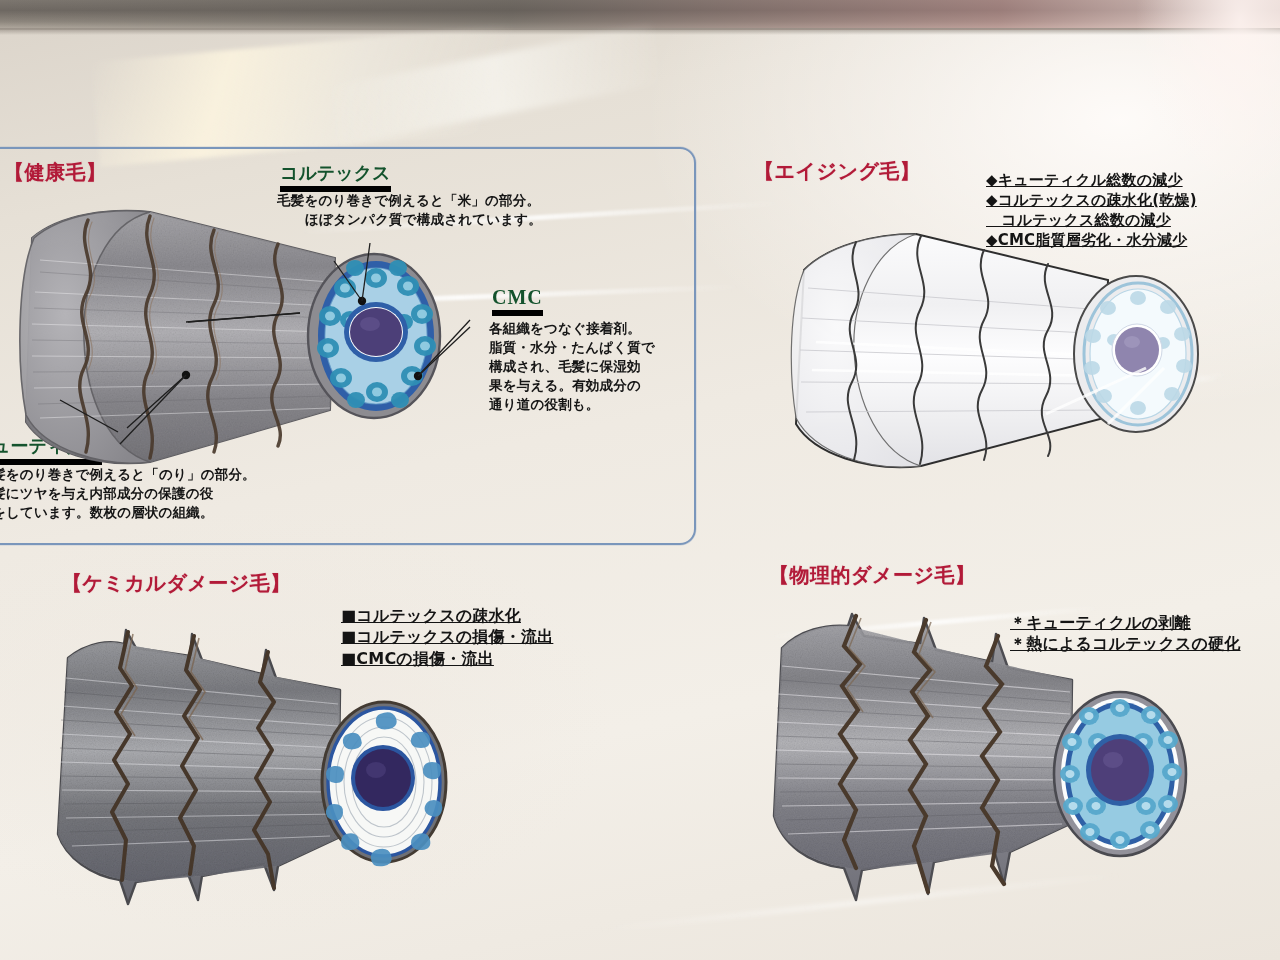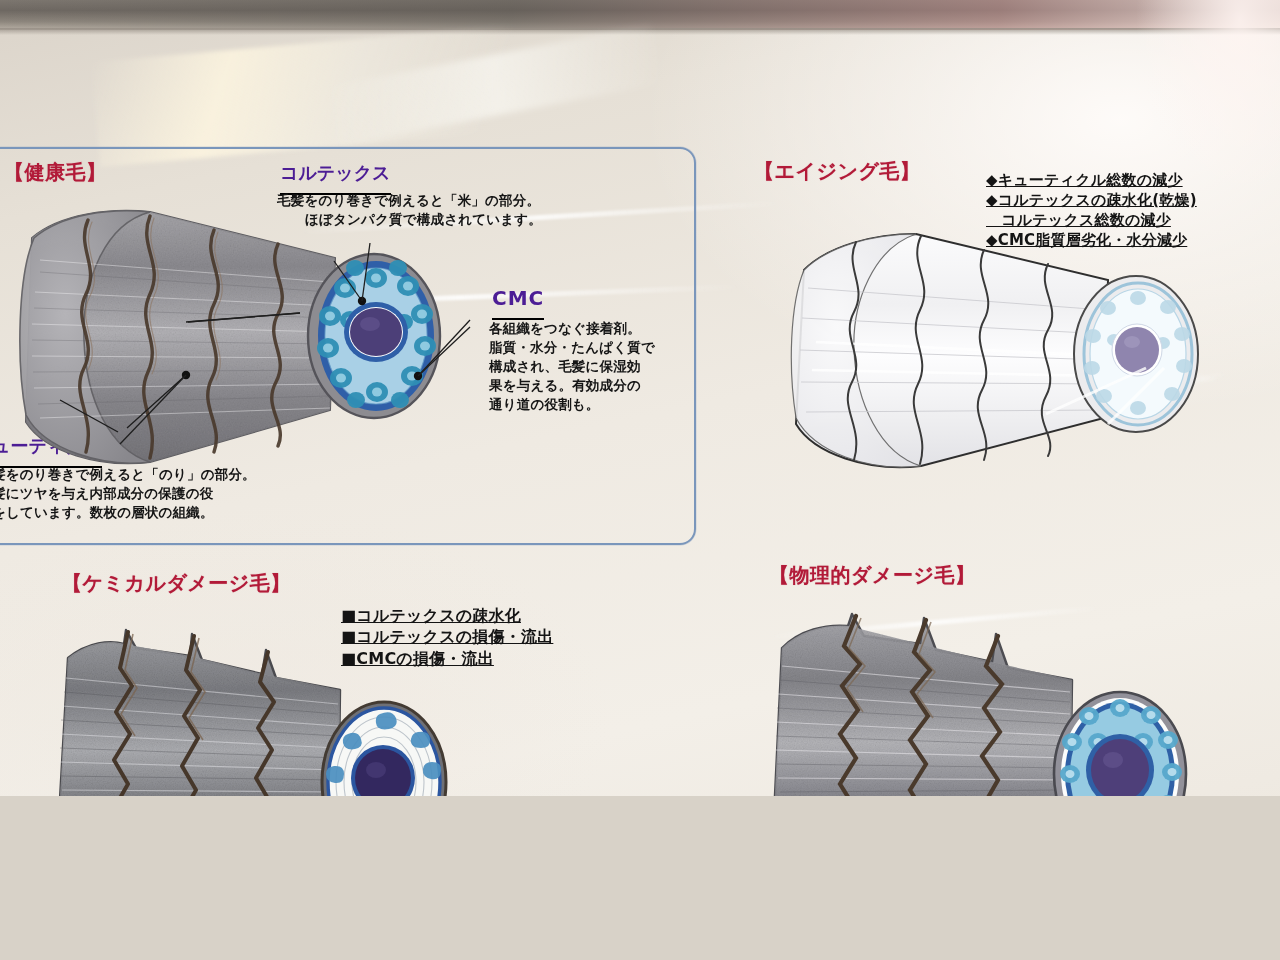--- a/index.html
+++ b/index.html
@@ -1,21 +1,21 @@
 <!DOCTYPE html>
 <html><head>
 <meta charset="utf-8">
 <style>
   html,body{margin:0;padding:0;}
   body{
     width:1280px;height:960px;overflow:hidden;
     font-family:"DejaVu Sans","Liberation Sans",sans-serif;
     background:#d8d2c8;
   }
-  #page{position:relative;width:1280px;height:796px;overflow:hidden;}
+  #page{position:relative;width:1280px;height:960px;overflow:hidden;}
 
   
   .sheet{
     position:absolute;left:0;top:0;width:1280px;height:960px;
     background:
       radial-gradient(ellipse 680px 420px at 1120px 120px, rgba(255,252,250,.95) 0%, rgba(255,252,250,0) 70%),
       radial-gradient(ellipse 500px 300px at 250px 720px, rgba(238,232,224,.55) 0%, rgba(238,232,224,0) 72%),
       linear-gradient(168deg,#dbd4ca 0%,#e6e0d6 18%,#efeae2 45%,#f3efe8 70%,#ebe5dc 100%);
   }
   
@@ -60,22 +60,22 @@
   .g9{left:1135px;top:0px;width:150px;height:200px;
       background:radial-gradient(ellipse at 70% 10%, rgba(255,245,242,.85), rgba(255,245,242,0) 70%);}
 
   
   .jp{font-family:"DejaVu Sans","Liberation Sans",sans-serif;}
   .heading{
     position:absolute;color:#b21a38;font-weight:bold;letter-spacing:.5px;
     text-shadow:0 0 1px rgba(178,26,56,.35);
   }
   .label-u{
-    position:absolute;color:#4c1d95;font-weight:bold;
-    border-bottom:2px solid #000000;padding-bottom:8px;
+    position:absolute;color:#14532d;font-weight:bold;
+    border-bottom:6px solid #000000;padding-bottom:1px;
   }
   .body-txt{
     position:absolute;color:#151515;font-weight:bold;line-height:1.33;
     letter-spacing:.2px;
   }
   .bullets{position:absolute;color:#141414;font-weight:bold;line-height:1.34;letter-spacing:.2px;}
   .bullets div{white-space:nowrap;text-decoration:underline;}
 
   
   .bluebox{
@@ -107,21 +107,21 @@
   <div class="glare g9"></div>
 
   <div class="bluebox"></div>
 
   <div class="heading jp" style="left:4px;top:159px;font-size:20px;">【健康毛】</div>
 
   <div class="label-u jp" style="left:280px;top:161px;font-size:18px;">コルテックス</div>
   <div class="body-txt jp" style="left:277px;top:192px;font-size:13.5px;">毛髪をのり巻きで例えると「米」の部分。</div>
   <div class="body-txt jp" style="left:277px;top:211px;font-size:13.5px;margin-left:28px;">ほぼタンパク質で構成されています。</div>
 
-  <div class="label-u jp" style="left:492px;top:286px;font-size:20px;letter-spacing:1px;">CMC</div>
+  <div class="label-u jp" style="left:492px;top:286px;font-size:20px;letter-spacing:1px;font-family:Liberation Serif, serif;">CMC</div>
   <div class="body-txt jp" style="left:489px;top:320px;font-size:13.5px;">各組織をつなぐ接着剤。</div>
   <div class="body-txt jp" style="left:489px;top:339px;font-size:13.5px;">脂質・水分・たんぱく質で</div>
   <div class="body-txt jp" style="left:489px;top:358px;font-size:13.5px;">構成され、毛髪に保湿効</div>
   <div class="body-txt jp" style="left:489px;top:377px;font-size:13.5px;">果を与える。有効成分の</div>
   <div class="body-txt jp" style="left:489px;top:396px;font-size:13.5px;">通り道の役割も。</div>
 
   <div class="label-u jp" style="left:-8px;top:434px;font-size:18px;">ューティクル</div>
   <div class="body-txt jp" style="left:-8px;top:466px;font-size:13.5px;">髪をのり巻きで例えると「のり」の部分。</div>
   <div class="body-txt jp" style="left:-8px;top:485px;font-size:13.5px;">髪にツヤを与え内部成分の保護の役</div>
   <div class="body-txt jp" style="left:-8px;top:504px;font-size:13.5px;">をしています。数枚の層状の組織。</div>
@@ -420,20 +420,24 @@
 
         <ellipse cx="57" cy="78" rx="32" ry="33" fill="#2b56a0"></ellipse>
         <ellipse cx="57" cy="78" rx="28" ry="29" fill="#33285f"></ellipse>
         <ellipse cx="50" cy="70" rx="10" ry="8" fill="#4e417d" opacity=".55"></ellipse>
       </g>
     </svg>
   </div>
 
   <div class="heading jp" style="left:769px;top:562px;font-size:20px;">【物理的ダメージ毛】</div>
 
+  <div class="bullets jp" style="left:1010px;top:612px;font-size:16px;">
+    <div>＊キューティクルの剥離</div>
+    <div>＊熱によるコルテックスの硬化</div>
+  </div>
 
   <div class="fig" style="left:752px;top:600px;">
     <svg width="520" height="310" viewBox="0 0 520 310">
       <defs>
         <linearGradient id="pShaft" x1="0" y1="0" x2="0" y2="1">
           <stop offset="0%" stop-color="#a4a4a9"></stop>
           <stop offset="22%" stop-color="#86868b"></stop>
           <stop offset="48%" stop-color="#b6b6ba"></stop>
           <stop offset="72%" stop-color="#83838a"></stop>
           <stop offset="100%" stop-color="#6f6f78"></stop>

